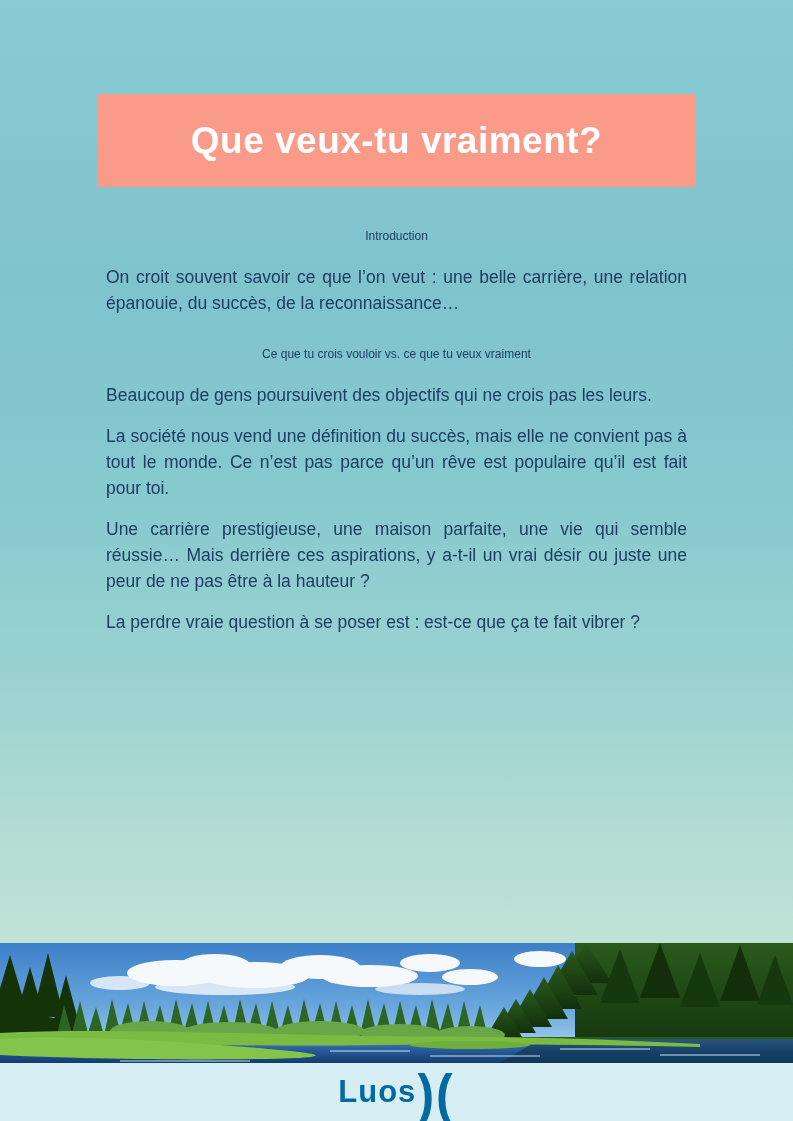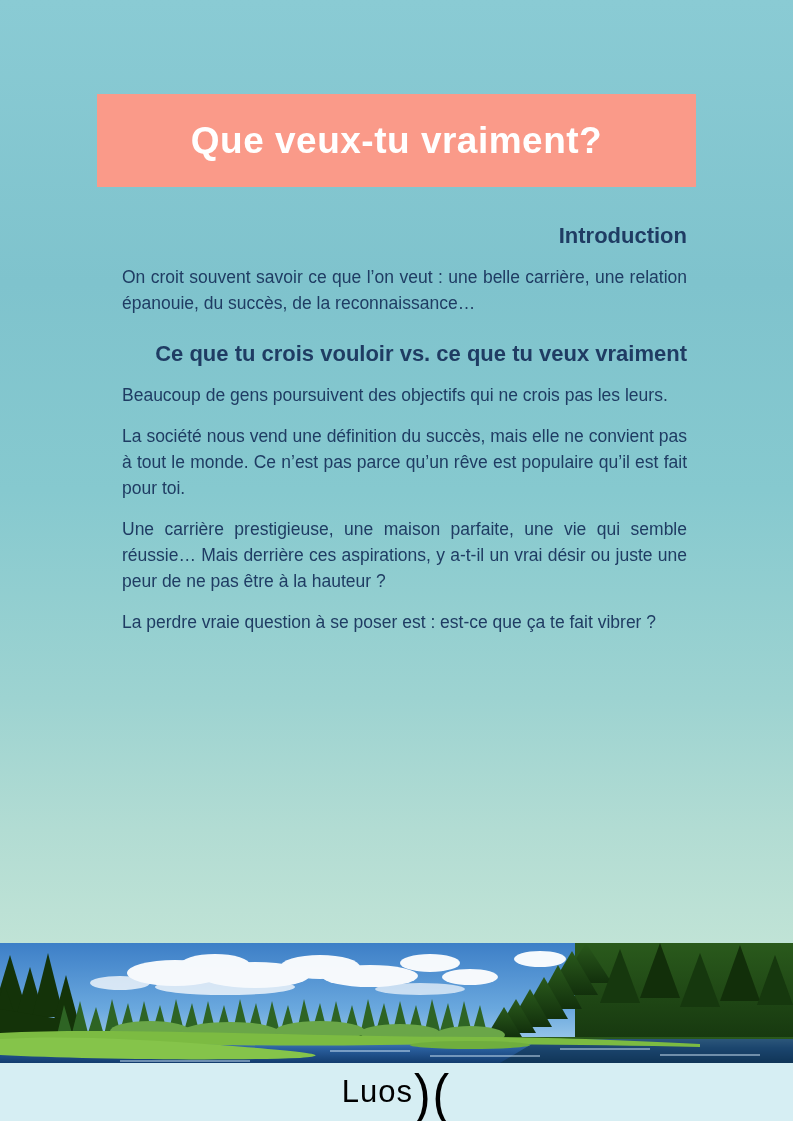--- a/index.html
+++ b/index.html
@@ -41,46 +41,46 @@
     letter-spacing: 0.5px;
   }
   .content {
     margin: 37px 106px 0 106px;
     color: #1f3c63;
     font-size: 17.5px;
     line-height: 26px;
     text-align: justify;
   }
   .content h2 {
-    font-size: 22px;
+    font-size: 12px;
     line-height: 24px;
-    font-weight: bold;
+    font-weight: normal;
     margin: 26px 0 16px 0;
-    text-align: right;
+    text-align: center;
   }
   .content h2.first { margin-top: 0; }
-  .content p { margin: 0 0 15px 16px; }
+  .content p { margin: 0 0 15px 0; }
   .photo {
     height: 120px;
     width: 793px;
     line-height: 0;
   }
   .photo svg { width: 793px; height: 120px; }
   .footer {
     flex: 1;
     background: #d6eef3;
     display: flex;
     align-items: center;
     justify-content: center;
   }
   .logo {
-    color: #000000;
+    color: #0369a1;
     display: flex;
     align-items: center;
-    font-weight: 400;
+    font-weight: 700;
   }
   .logo .logo-text {
     font-size: 31px;
     letter-spacing: 1px;
   }
   .logo .logo-mark {
     font-size: 50px;
     letter-spacing: 2px;
     transform: scaleY(1.1);
     margin-left: 1px;

